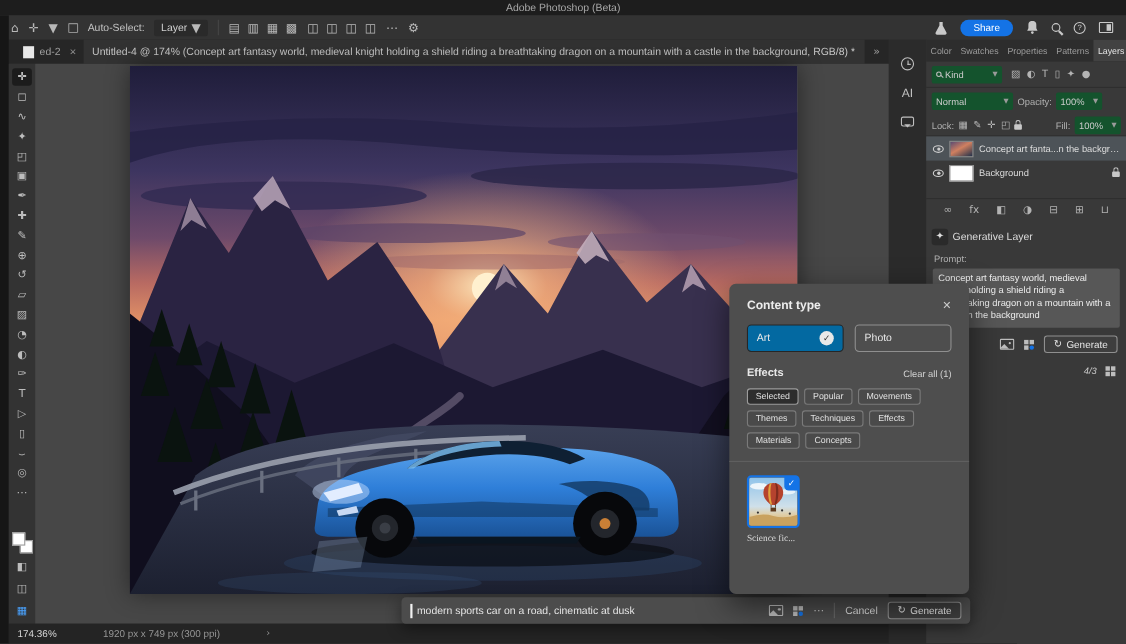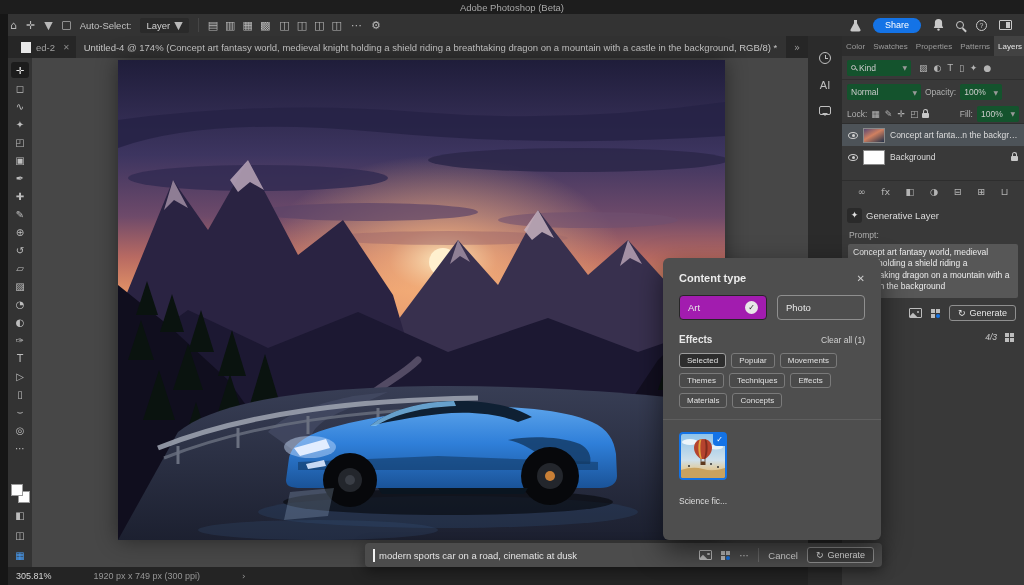--- a/index.html
+++ b/index.html
@@ -144,41 +144,41 @@
   .variations-row .val { font-size:8.5px; color:#cccccc;font-style:italic; }
 
   
   .popup { position:absolute; left:663px; top:258px; width:218px; height:282px; background:#4e4e4e;
     border-radius:6px; box-shadow:0 10px 28px rgba(0,0,0,.55); z-index:40; padding:14px 16px 0 16px; }
   .popup-header { display:flex; align-items:center; }
   .popup-title { font-size:11px; font-weight:bold; color:#ececec; }
   .popup-close { margin-left:auto; font-size:10px; color:#cccccc; }
   .type-row { display:flex; gap:10px; margin-top:11px; }
   .type-btn { flex:1; height:25px; border-radius:4px; display:flex; align-items:center; padding:0 8px; }
-  .type-btn.sel { background:#a21caf; border:1px solid #262626; }
+  .type-btn.sel { background:#0369a1; border:1px solid #262626; }
   .type-btn.unsel { border:1px solid #8f8f8f; }
   .type-btn span.tlabel { font-size:9.5px; color:#e8e8e8; }
   .check-circle { margin-left:auto; width:13px; height:13px; border-radius:50%; background:#e8e8e8;
     color:#2b2b2b; font-size:8px; display:flex; align-items:center; justify-content:center; }
   .effects-row { display:flex; align-items:center; margin-top:14px; }
   .effects-title { font-size:10px; font-weight:bold; color:#e8e8e8; }
   .clear-link { margin-left:auto; font-size:8.5px; color:#d2d2d2; }
   .chips { display:flex; flex-wrap:wrap; gap:5px; margin-top:8px; }
   .chip { height:15px; display:flex; align-items:center; padding:0 7px; border:1px solid #7a7a7a;
     border-radius:3px; background:#4a4a4a; font-size:8px; color:#e0e0e0; white-space:nowrap; }
   .chip.active { background:#2d2d2d; border-color:#9c9c9c; }
   .popup-divider { height:1px; background:#5f5f5f; margin:11px -16px 0 -16px; }
   .thumb-block { margin-top:12px; width:50px; }
   .style-thumb { position:relative; width:48px; height:48px; border:2px solid var(--accent,#1473e6);
     border-radius:4px; overflow:visible; }
   .style-thumb svg { display:block; width:44px; height:44px; border-radius:2px; }
   .thumb-badge { position:absolute; right:-1px; top:-1px; width:13px; height:13px; border-radius:0 2px 0 4px;
     background:var(--accent,#1473e6); color:#fff; font-size:8px; display:flex; align-items:center;
     justify-content:center; }
-  .thumb-caption { margin-top:16px; font-size:8.5px; color:#dddddd; white-space:nowrap; }
+  .thumb-caption { margin-top:4px; font-size:8.5px; color:#dddddd; white-space:nowrap;font-family:Liberation Serif, serif; }
 
   
   .genbar { position:absolute; left:365px; top:543px; width:517px; height:24px; background:#4c4c4c;
     border-radius:4px; box-shadow:0 4px 14px rgba(0,0,0,.45); z-index:30; display:flex;
     align-items:center; padding:0 8px; gap:9px; }
   .caret { width:2px; height:13px; background:#f2f2f2; }
   .gb-input { flex:1; display:flex; align-items:center; gap:4px; min-width:0; }
   .gb-input .val { font-size:9.5px; color:#e4e4e4; white-space:nowrap; overflow:hidden; }
   .gb-sep { width:1px; height:14px; background:#6a6a6a; }
   .gb-more { font-size:10px; color:#c9c9c9; }
@@ -425,21 +425,21 @@
           <circle cx="432" cy="416" r="13" fill="#23262c"></circle>
           <circle cx="432" cy="416" r="5" fill="#c87f36"></circle>
           <path d="M260,428 L410,428 L406,434 L264,434 Z" fill="#0a1520"></path>
         </g>
         <path d="M172,432 L216,428 L210,456 L166,460 Z" fill="#bcd4f4" opacity=".22"></path>
       </svg>
     </div>
   </div>
 
   <div class="statusbar">
-    <span class="sb-zoom">305.81%</span>
+    <span class="sb-zoom">174.36%</span>
     <span class="sb-info">1920 px x 749 px (300 ppi)</span>
     <span class="sb-chev glyph">›</span>
   </div>
 
   <div class="right-strip">
     <span class="i-clock"></span>
     <span class="strip-ai">AI</span>
     <span class="i-comment"></span>
   </div>
 

